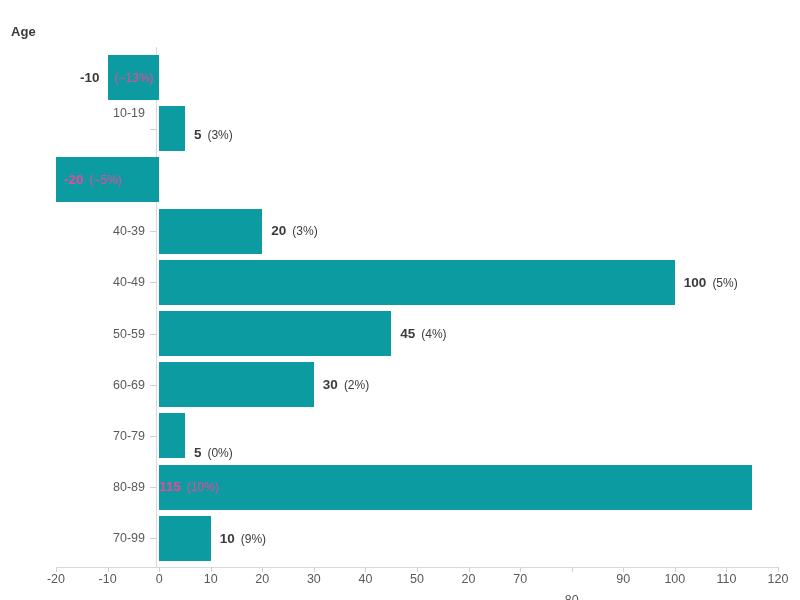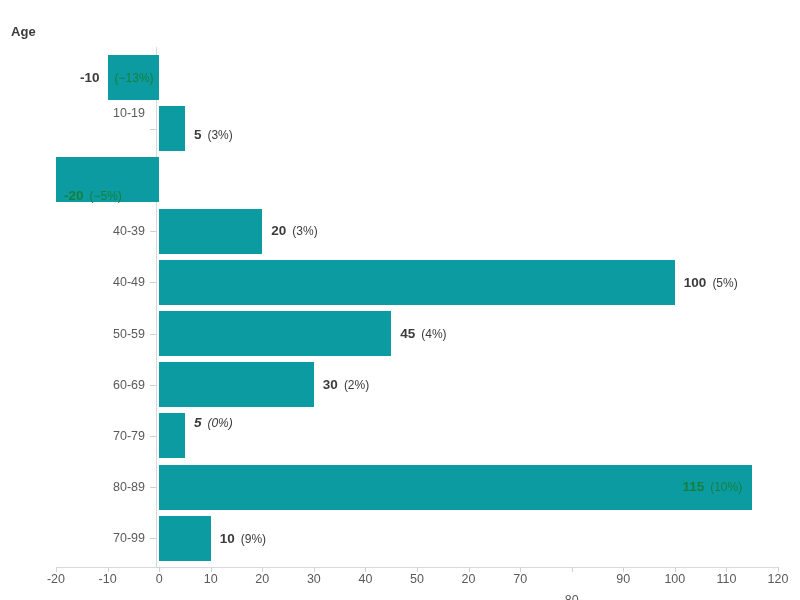--- a/index.html
+++ b/index.html
@@ -72,21 +72,21 @@
     font-size: 13.5px;
     color: #3b3b3b;
   }
   .bar-label .pct {
     font-size: 12px;
     color: #3b3b3b;
     margin-left: 6px;
   }
   .bar-label.inside .val,
   .bar-label.inside .pct {
-    color: #15803d;
+    color: #ec4899;
   }
   .bar-label.outside-right { }
   .bar-label.outside-left {
     justify-content: flex-end;
   }
 
   
   .ytick {
     position: absolute;
     right: 0;
@@ -189,49 +189,49 @@
     </div>
   <div id="bar-layer">
       <div class="bar" title="0-9: -10 (−13%)" style="left: 107.571px; top: 55px; width: 51.5714px; background: rgb(13, 155, 162);"></div>
       <div class="bar-label outside-left" style="top: 55px; left: 47.5714px; width: 52px;">
         <span><span class="val">-10</span></span>
       </div>
       <div class="bar-label inside" style="top: 55px; left: 114.571px; justify-content: flex-start;">
         <span><span class="pct" style="margin-left: 0px;">(−13%)</span></span>
       </div>
       <div class="bar" title="10-19: 5 (3%)" style="left: 159.143px; top: 106.2px; width: 25.7857px; background: rgb(13, 155, 162);"></div>
-      <div class="bar-label outside-right" style="top: 112px; left: 193.929px;">
+      <div class="bar-label outside-right" style="top: 96px; left: 193.929px; align-items: flex-end;">
         <span><span class="val">5</span><span class="pct">(3%)</span></span>
       </div>
       <div class="bar" title="20-29: -20 (−5%)" style="left: 56px; top: 157.4px; width: 103.143px; background: rgb(13, 155, 162);"></div>
-      <div class="bar-label inside" style="top: 157.4px; left: 64px; justify-content: flex-start; align-items: flex-end;">
+      <div class="bar-label inside" style="top: 157.4px; left: 64px; justify-content: flex-start;">
         <span><span class="val">-20</span><span class="pct">(−5%)</span></span>
       </div>
       <div class="bar" title="30-39: 20 (3%)" style="left: 159.143px; top: 208.6px; width: 103.143px; background: rgb(13, 155, 162);"></div>
       <div class="bar-label outside-right" style="top: 208.6px; left: 271.286px;">
         <span><span class="val">20</span><span class="pct">(3%)</span></span>
       </div>
       <div class="bar" title="40-49: 100 (15%)" style="left: 159.143px; top: 259.8px; width: 515.714px; background: rgb(13, 155, 162);"></div>
       <div class="bar-label outside-right" style="top: 259.8px; left: 683.857px;">
         <span><span class="val">100</span><span class="pct">(5%)</span></span>
       </div>
       <div class="bar" title="50-59: 45 (4%)" style="left: 159.143px; top: 311px; width: 232.071px; background: rgb(13, 155, 162);"></div>
       <div class="bar-label outside-right" style="top: 311px; left: 400.214px;">
         <span><span class="val">45</span><span class="pct">(4%)</span></span>
       </div>
       <div class="bar" title="60-69: 30 (2%)" style="left: 159.143px; top: 362.2px; width: 154.714px; background: rgb(13, 155, 162);"></div>
       <div class="bar-label outside-right" style="top: 362.2px; left: 322.857px;">
         <span><span class="val">30</span><span class="pct">(2%)</span></span>
       </div>
       <div class="bar" title="70-79: 5 (0%)" style="left: 159.143px; top: 413.4px; width: 25.7857px; background: rgb(13, 155, 162);"></div>
-      <div class="bar-label outside-right" style="top: 400px; left: 193.929px; font-style: italic;">
+      <div class="bar-label outside-right" style="top: 430px; left: 193.929px;">
         <span><span class="val">5</span><span class="pct">(0%)</span></span>
       </div>
       <div class="bar" title="80-89: 115 (10%)" style="left: 159.143px; top: 464.6px; width: 593.071px; background: rgb(13, 155, 162);"></div>
-      <div class="bar-label inside" style="top: 464.6px; left: 159.143px; justify-content: flex-end; width: 583.071px;">
+      <div class="bar-label inside" style="top: 464.6px; left: 159.143px; width: 583.071px;">
         <span><span class="val">115</span><span class="pct">(10%)</span></span>
       </div>
       <div class="bar" title="90-99: 10 (9%)" style="left: 159.143px; top: 515.8px; width: 51.5714px; background: rgb(13, 155, 162);"></div>
       <div class="bar-label outside-right" style="top: 515.8px; left: 219.714px; text-align: right;">
         <span><span class="val">10</span><span class="pct">(9%)</span></span>
       </div>
     </div>
 
 </div>
 

